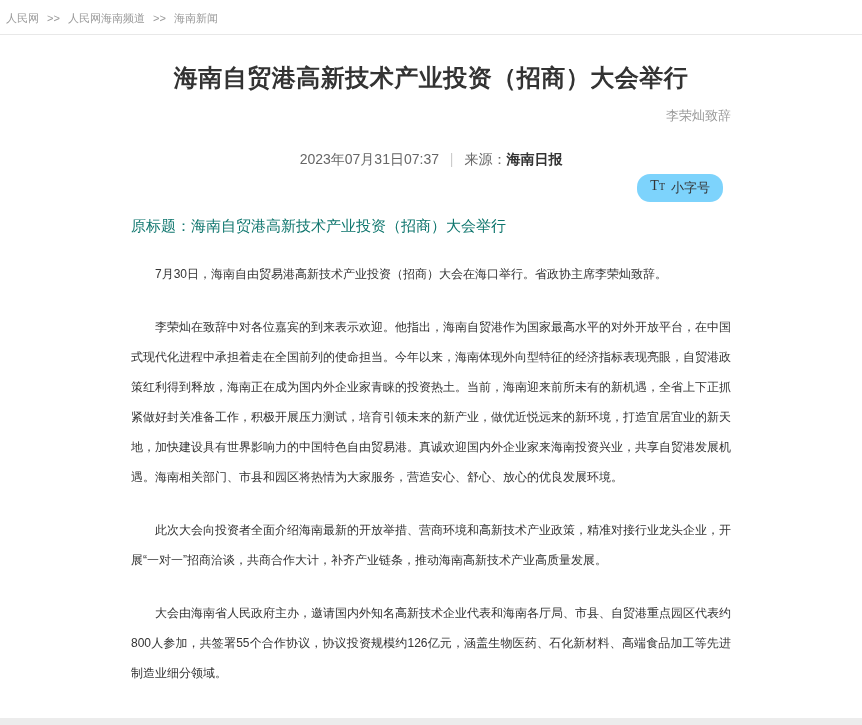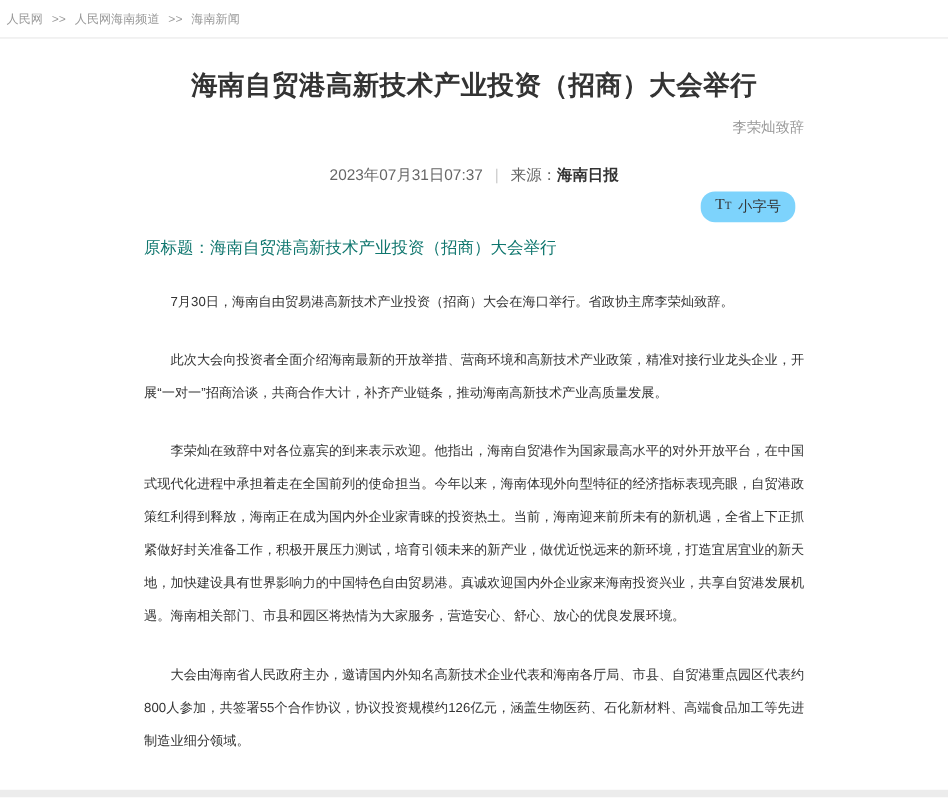--- a/index.html
+++ b/index.html
@@ -130,19 +130,19 @@
       <span class="t-icon"><span class="t-big">T</span><span class="t-small">T</span></span>
       <span>小字号</span>
     </button>
   </div>
 
   <div class="orig-title">
     <span>原标题：</span><span>海南自贸港高新技术产业投资（招商）大会举行</span>
   </div>
 
   <p class="para">7月30日，海南自由贸易港高新技术产业投资（招商）大会在海口举行。省政协主席李荣灿致辞。</p>
+  <p class="para">李荣灿在致辞中对各位嘉宾的到来表示欢迎。他指出，海南自贸港作为国家最高水平的对外开放平台，在中国式现代化进程中承担着走在全国前列的使命担当。今年以来，海南体现外向型特征的经济指标表现亮眼，自贸港政策红利得到释放，海南正在成为国内外企业家青睐的投资热土。当前，海南迎来前所未有的新机遇，全省上下正抓紧做好封关准备工作，积极开展压力测试，培育引领未来的新产业，做优近悦远来的新环境，打造宜居宜业的新天地，加快建设具有世界影响力的中国特色自由贸易港。真诚欢迎国内外企业家来海南投资兴业，共享自贸港发展机遇。海南相关部门、市县和园区将热情为大家服务，营造安心、舒心、放心的优良发展环境。</p>
   <p class="para">此次大会向投资者全面介绍海南最新的开放举措、营商环境和高新技术产业政策，精准对接行业龙头企业，开展“一对一”招商洽谈，共商合作大计，补齐产业链条，推动海南高新技术产业高质量发展。</p>
-  <p class="para">李荣灿在致辞中对各位嘉宾的到来表示欢迎。他指出，海南自贸港作为国家最高水平的对外开放平台，在中国式现代化进程中承担着走在全国前列的使命担当。今年以来，海南体现外向型特征的经济指标表现亮眼，自贸港政策红利得到释放，海南正在成为国内外企业家青睐的投资热土。当前，海南迎来前所未有的新机遇，全省上下正抓紧做好封关准备工作，积极开展压力测试，培育引领未来的新产业，做优近悦远来的新环境，打造宜居宜业的新天地，加快建设具有世界影响力的中国特色自由贸易港。真诚欢迎国内外企业家来海南投资兴业，共享自贸港发展机遇。海南相关部门、市县和园区将热情为大家服务，营造安心、舒心、放心的优良发展环境。</p>
   <p class="para">大会由海南省人民政府主办，邀请国内外知名高新技术企业代表和海南各厅局、市县、自贸港重点园区代表约800人参加，共签署55个合作协议，协议投资规模约126亿元，涵盖生物医药、石化新材料、高端食品加工等先进制造业细分领域。</p>
 
 </div>
 
 <div class="bottom-bar"></div>
 
 </body></html>

